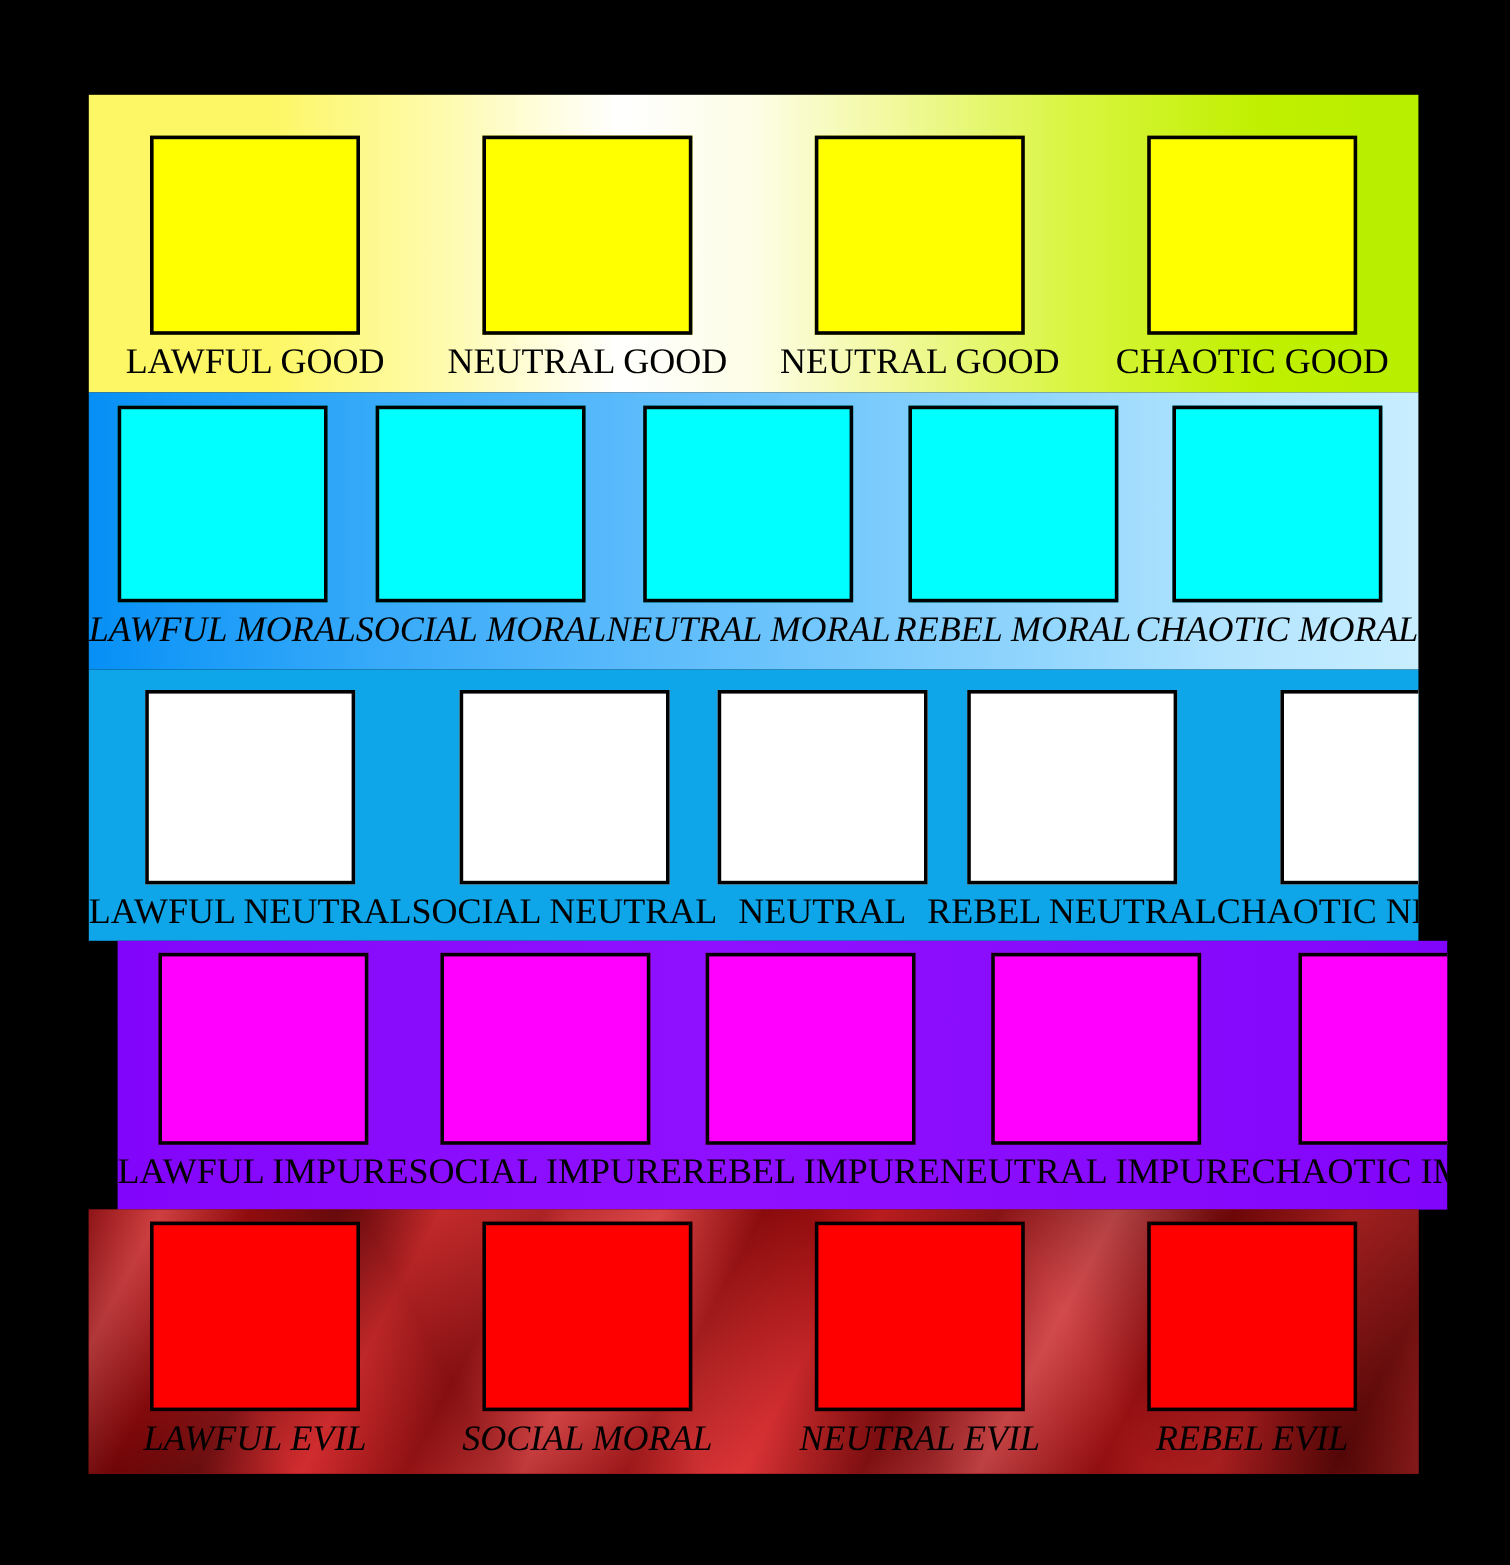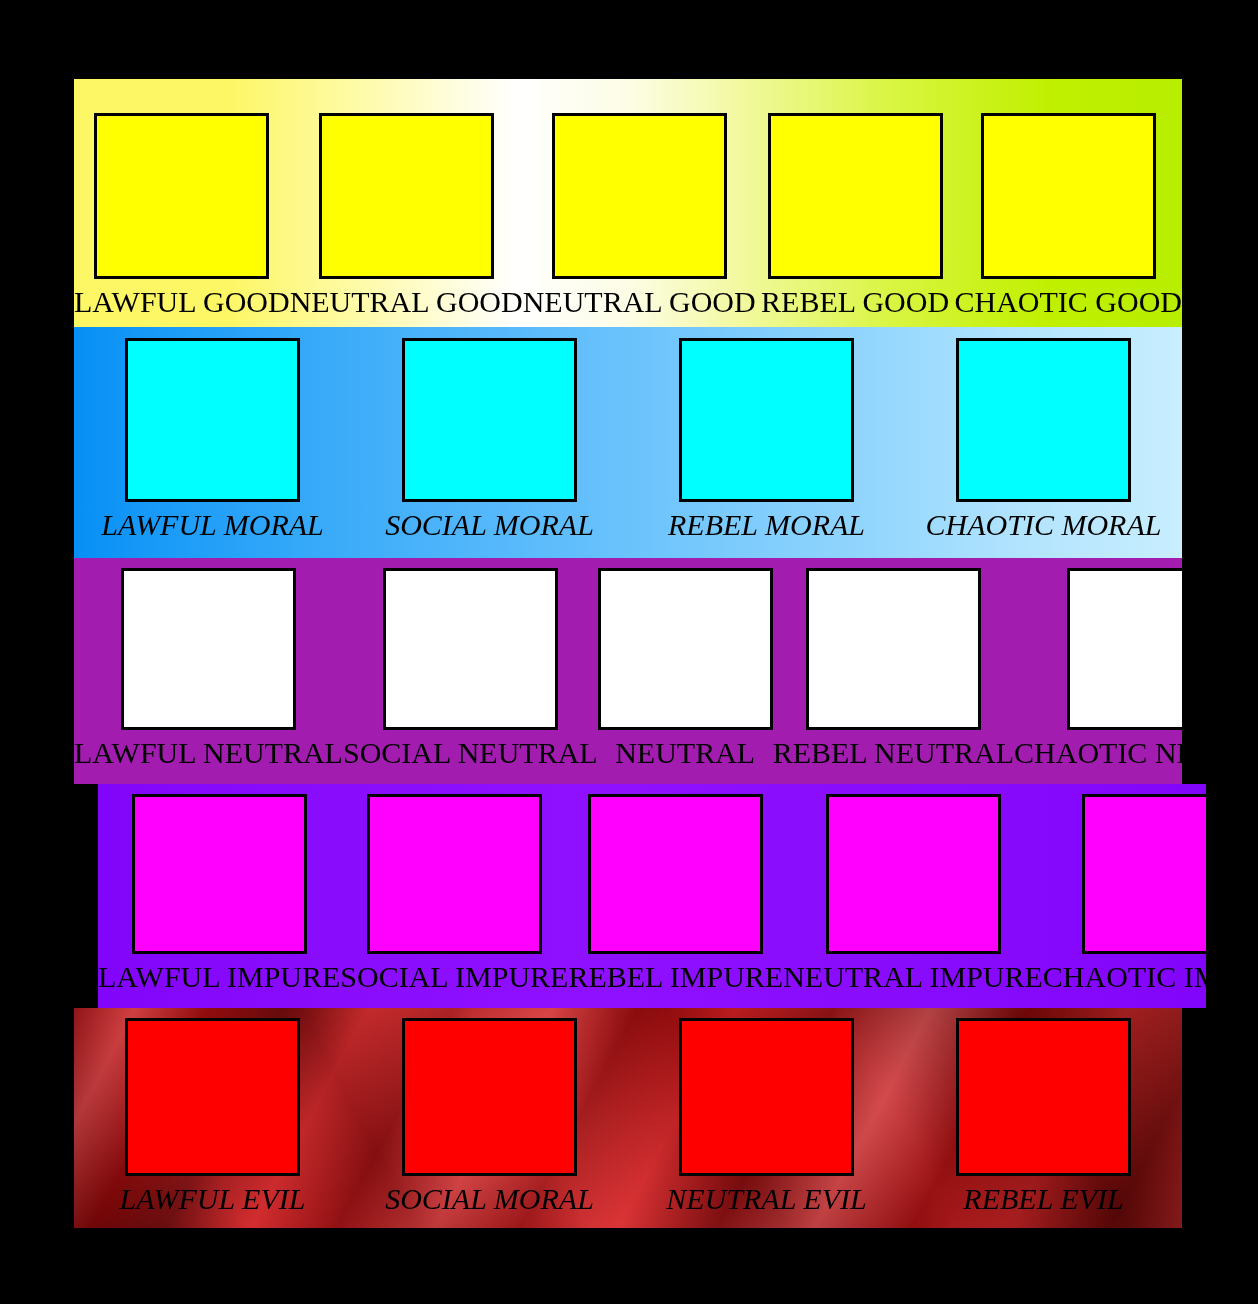--- a/index.html
+++ b/index.html
@@ -58,21 +58,22 @@
       #068ff5 0%,
       #1a9bf8 8%,
       #38aaf9 22%,
       #55b8fb 38%,
       #73c7fc 55%,
       #93d6fd 72%,
       #b3e4fe 86%,
       #c8eeff 100%);
   }
   .bg-neutral {
-    background: #a21caf;
+    background: #0ea5e9;
+    align-items: center;
   }
   .bg-impure {
     background: linear-gradient(to right,
       #8205fb 0%,
       #8a0cfd 20%,
       #8f10ff 45%,
       #8a0cfd 70%,
       #8205fb 100%);
   }
   
@@ -163,39 +164,39 @@
     <div class="cell">
       <div class="swatch sw-good"></div>
       <div class="label">NEUTRAL GOOD</div>
     </div>
     <div class="cell">
       <div class="swatch sw-good"></div>
       <div class="label">NEUTRAL GOOD</div>
     </div>
     <div class="cell">
       <div class="swatch sw-good"></div>
-      <div class="label">REBEL GOOD</div>
-    </div>
-    <div class="cell">
-      <div class="swatch sw-good"></div>
       <div class="label">CHAOTIC GOOD</div>
     </div>
   </div>
 
   <div class="row row-moral bg-moral">
     <div class="cell">
       <div class="swatch sw-moral"></div>
       <div class="label">LAWFUL MORAL</div>
     </div>
     <div class="cell">
       <div class="swatch sw-moral"></div>
       <div class="label">SOCIAL MORAL</div>
     </div>
     <div class="cell">
       <div class="swatch sw-moral"></div>
+      <div class="label">NEUTRAL MORAL</div>
+    </div>
+    <div class="cell">
+      <div class="swatch sw-moral"></div>
       <div class="label">REBEL MORAL</div>
     </div>
     <div class="cell">
       <div class="swatch sw-moral"></div>
       <div class="label">CHAOTIC MORAL</div>
     </div>
   </div>
 
   <div class="row row-neutral bg-neutral">
     <div class="cell">

